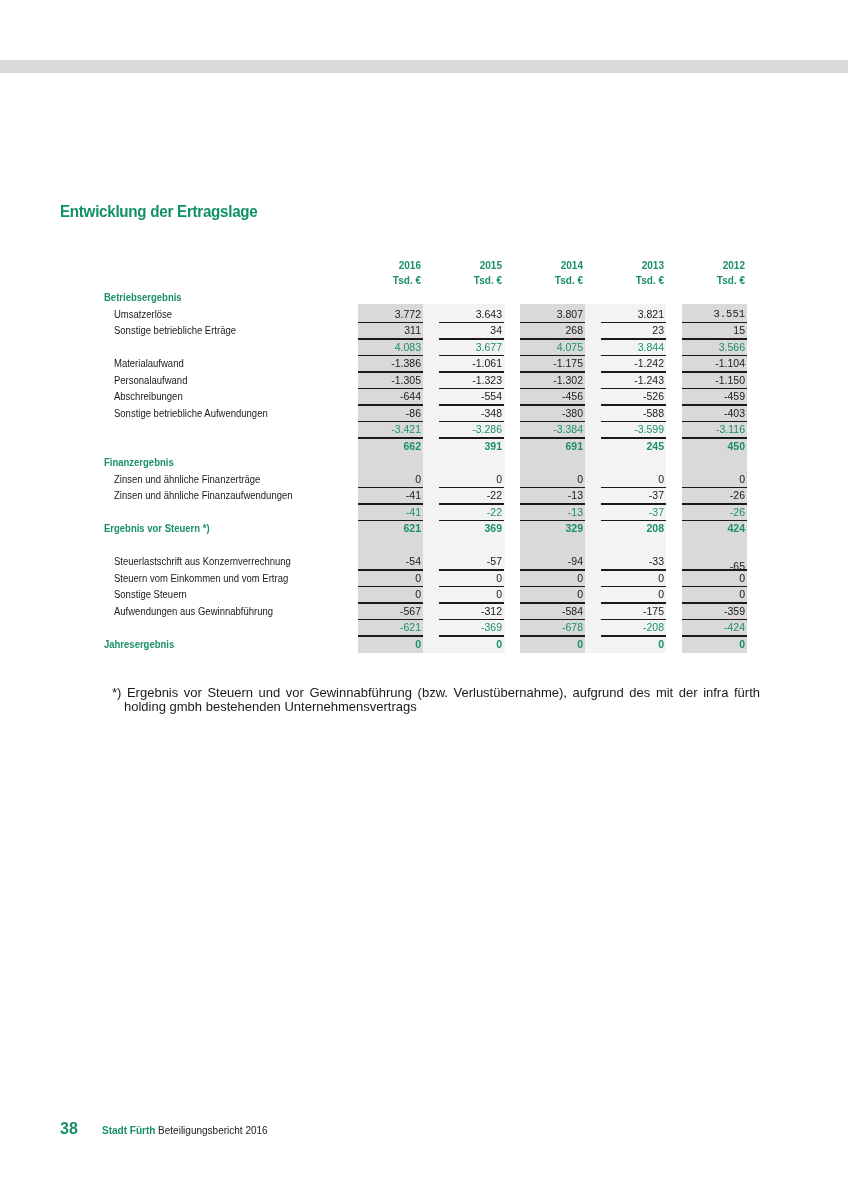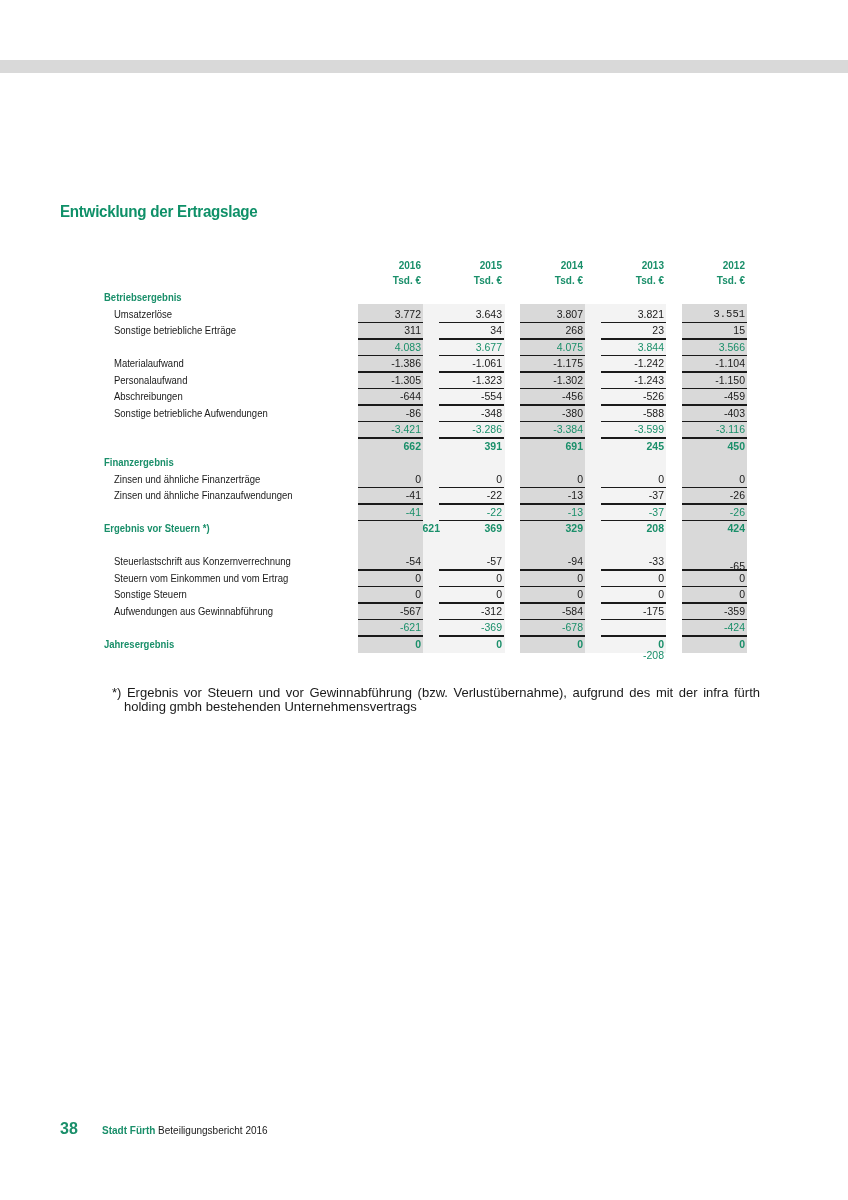--- a/index.html
+++ b/index.html
@@ -184,21 +184,21 @@
     <div class="rule" style="left: 358px; width: 65px; top: 519.5px;"></div>
     <div class="cell sum" style="left: 432px; top: 503.5px;">-22</div>
     <div class="rule" style="left: 439px; width: 65px; top: 519.5px;"></div>
     <div class="cell sum" style="left: 513px; top: 503.5px;">-13</div>
     <div class="rule" style="left: 520px; width: 65px; top: 519.5px;"></div>
     <div class="cell sum" style="left: 594px; top: 503.5px;">-37</div>
     <div class="rule" style="left: 601px; width: 65px; top: 519.5px;"></div>
     <div class="cell sum" style="left: 675px; top: 503.5px;">-26</div>
     <div class="rule" style="left: 682px; width: 65px; top: 519.5px;"></div>
     <div class="section-label" style="left: 104px; top: 522px; line-height: 14px;">Ergebnis vor Steuern *)</div>
-    <div class="cell sum bold" style="left: 370px; top: 520px;">621</div>
+    <div class="cell sum bold" style="left: 351px; top: 520px;">621</div>
     <div class="cell sum bold" style="left: 432px; top: 520px;">369</div>
     <div class="cell sum bold" style="left: 513px; top: 520px;">329</div>
     <div class="cell sum bold" style="left: 594px; top: 520px;">208</div>
     <div class="cell sum bold" style="left: 675px; top: 520px;">424</div>
     <div class="row-label" style="left: 114px; top: 555px; line-height: 14px;">Steuerlastschrift aus Konzernverrechnung</div>
     <div class="cell" style="left: 351px; top: 553px;">-54</div>
     <div class="rule" style="left: 358px; width: 65px; top: 569px;"></div>
     <div class="cell" style="left: 432px; top: 553px;">-57</div>
     <div class="rule" style="left: 439px; width: 65px; top: 569px;"></div>
     <div class="cell" style="left: 513px; top: 553px;">-94</div>
@@ -239,21 +239,21 @@
     <div class="cell" style="left: 594px; top: 602.5px;">-175</div>
     <div class="rule" style="left: 601px; width: 65px; top: 618.5px;"></div>
     <div class="cell" style="left: 675px; top: 602.5px;">-359</div>
     <div class="rule" style="left: 682px; width: 65px; top: 618.5px;"></div>
     <div class="cell sum" style="left: 351px; top: 619px;">-621</div>
     <div class="rule" style="left: 358px; width: 65px; top: 635px;"></div>
     <div class="cell sum" style="left: 432px; top: 619px;">-369</div>
     <div class="rule" style="left: 439px; width: 65px; top: 635px;"></div>
     <div class="cell sum" style="left: 513px; top: 619px;">-678</div>
     <div class="rule" style="left: 520px; width: 65px; top: 635px;"></div>
-    <div class="cell sum" style="left: 594px; top: 619px; margin-top: 28px;">-208</div>
+    <div class="cell sum" style="left: 594px; top: 619px;">-208</div>
     <div class="rule" style="left: 601px; width: 65px; top: 635px;"></div>
     <div class="cell sum" style="left: 675px; top: 619px;">-424</div>
     <div class="rule" style="left: 682px; width: 65px; top: 635px;"></div>
     <div class="section-label" style="left: 104px; top: 637.5px; line-height: 14px;">Jahresergebnis</div>
     <div class="cell sum bold" style="left: 351px; top: 635.5px;">0</div>
     <div class="cell sum bold" style="left: 432px; top: 635.5px;">0</div>
     <div class="cell sum bold" style="left: 513px; top: 635.5px;">0</div>
     <div class="cell sum bold" style="left: 594px; top: 635.5px;">0</div>
     <div class="cell sum bold" style="left: 675px; top: 635.5px;">0</div>
   </div>

